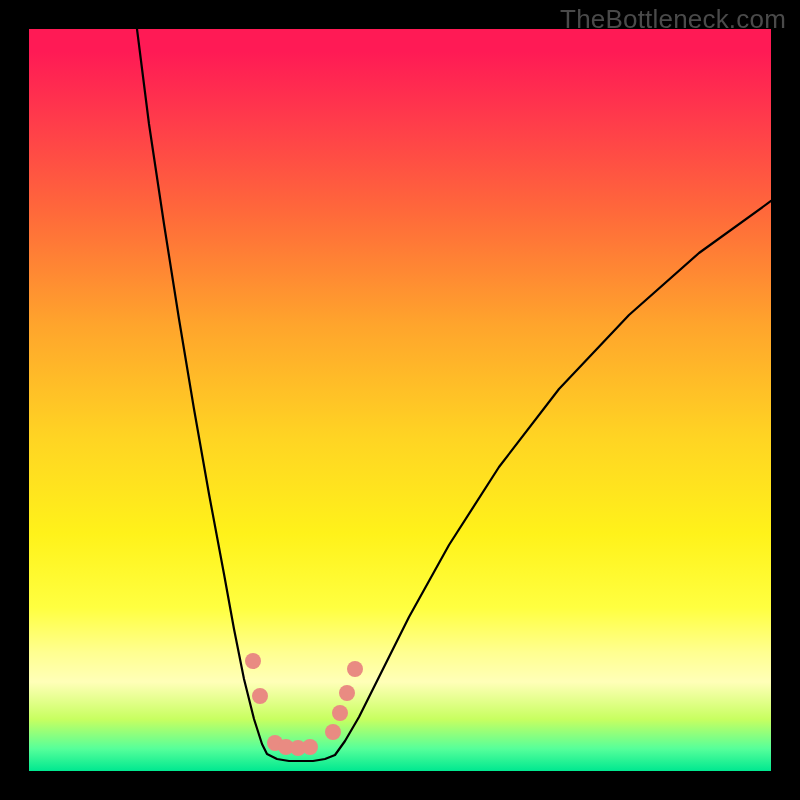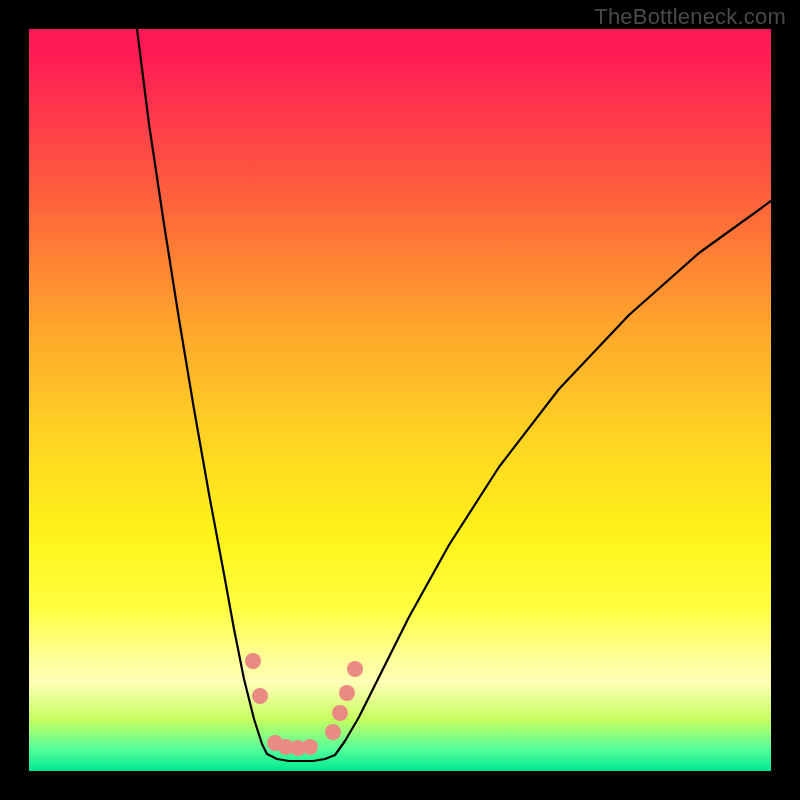--- a/index.html
+++ b/index.html
@@ -49,21 +49,21 @@
     position: absolute;
     left: 0; top: 0;
     width: 742px;
     height: 742px;
   }
   .watermark {
     position: absolute;
     top: 4px;
     right: 14px;
     color: #4a4a4a;
-    font-size: 22px;
+    font-size: 26px;
     letter-spacing: 0.2px;
     font-weight: 500;
   }
 </style>
 </head>
 <body>
 
 <div class="frame">
   <div class="watermark">TheBottleneck.com</div>
   <div class="plot">

